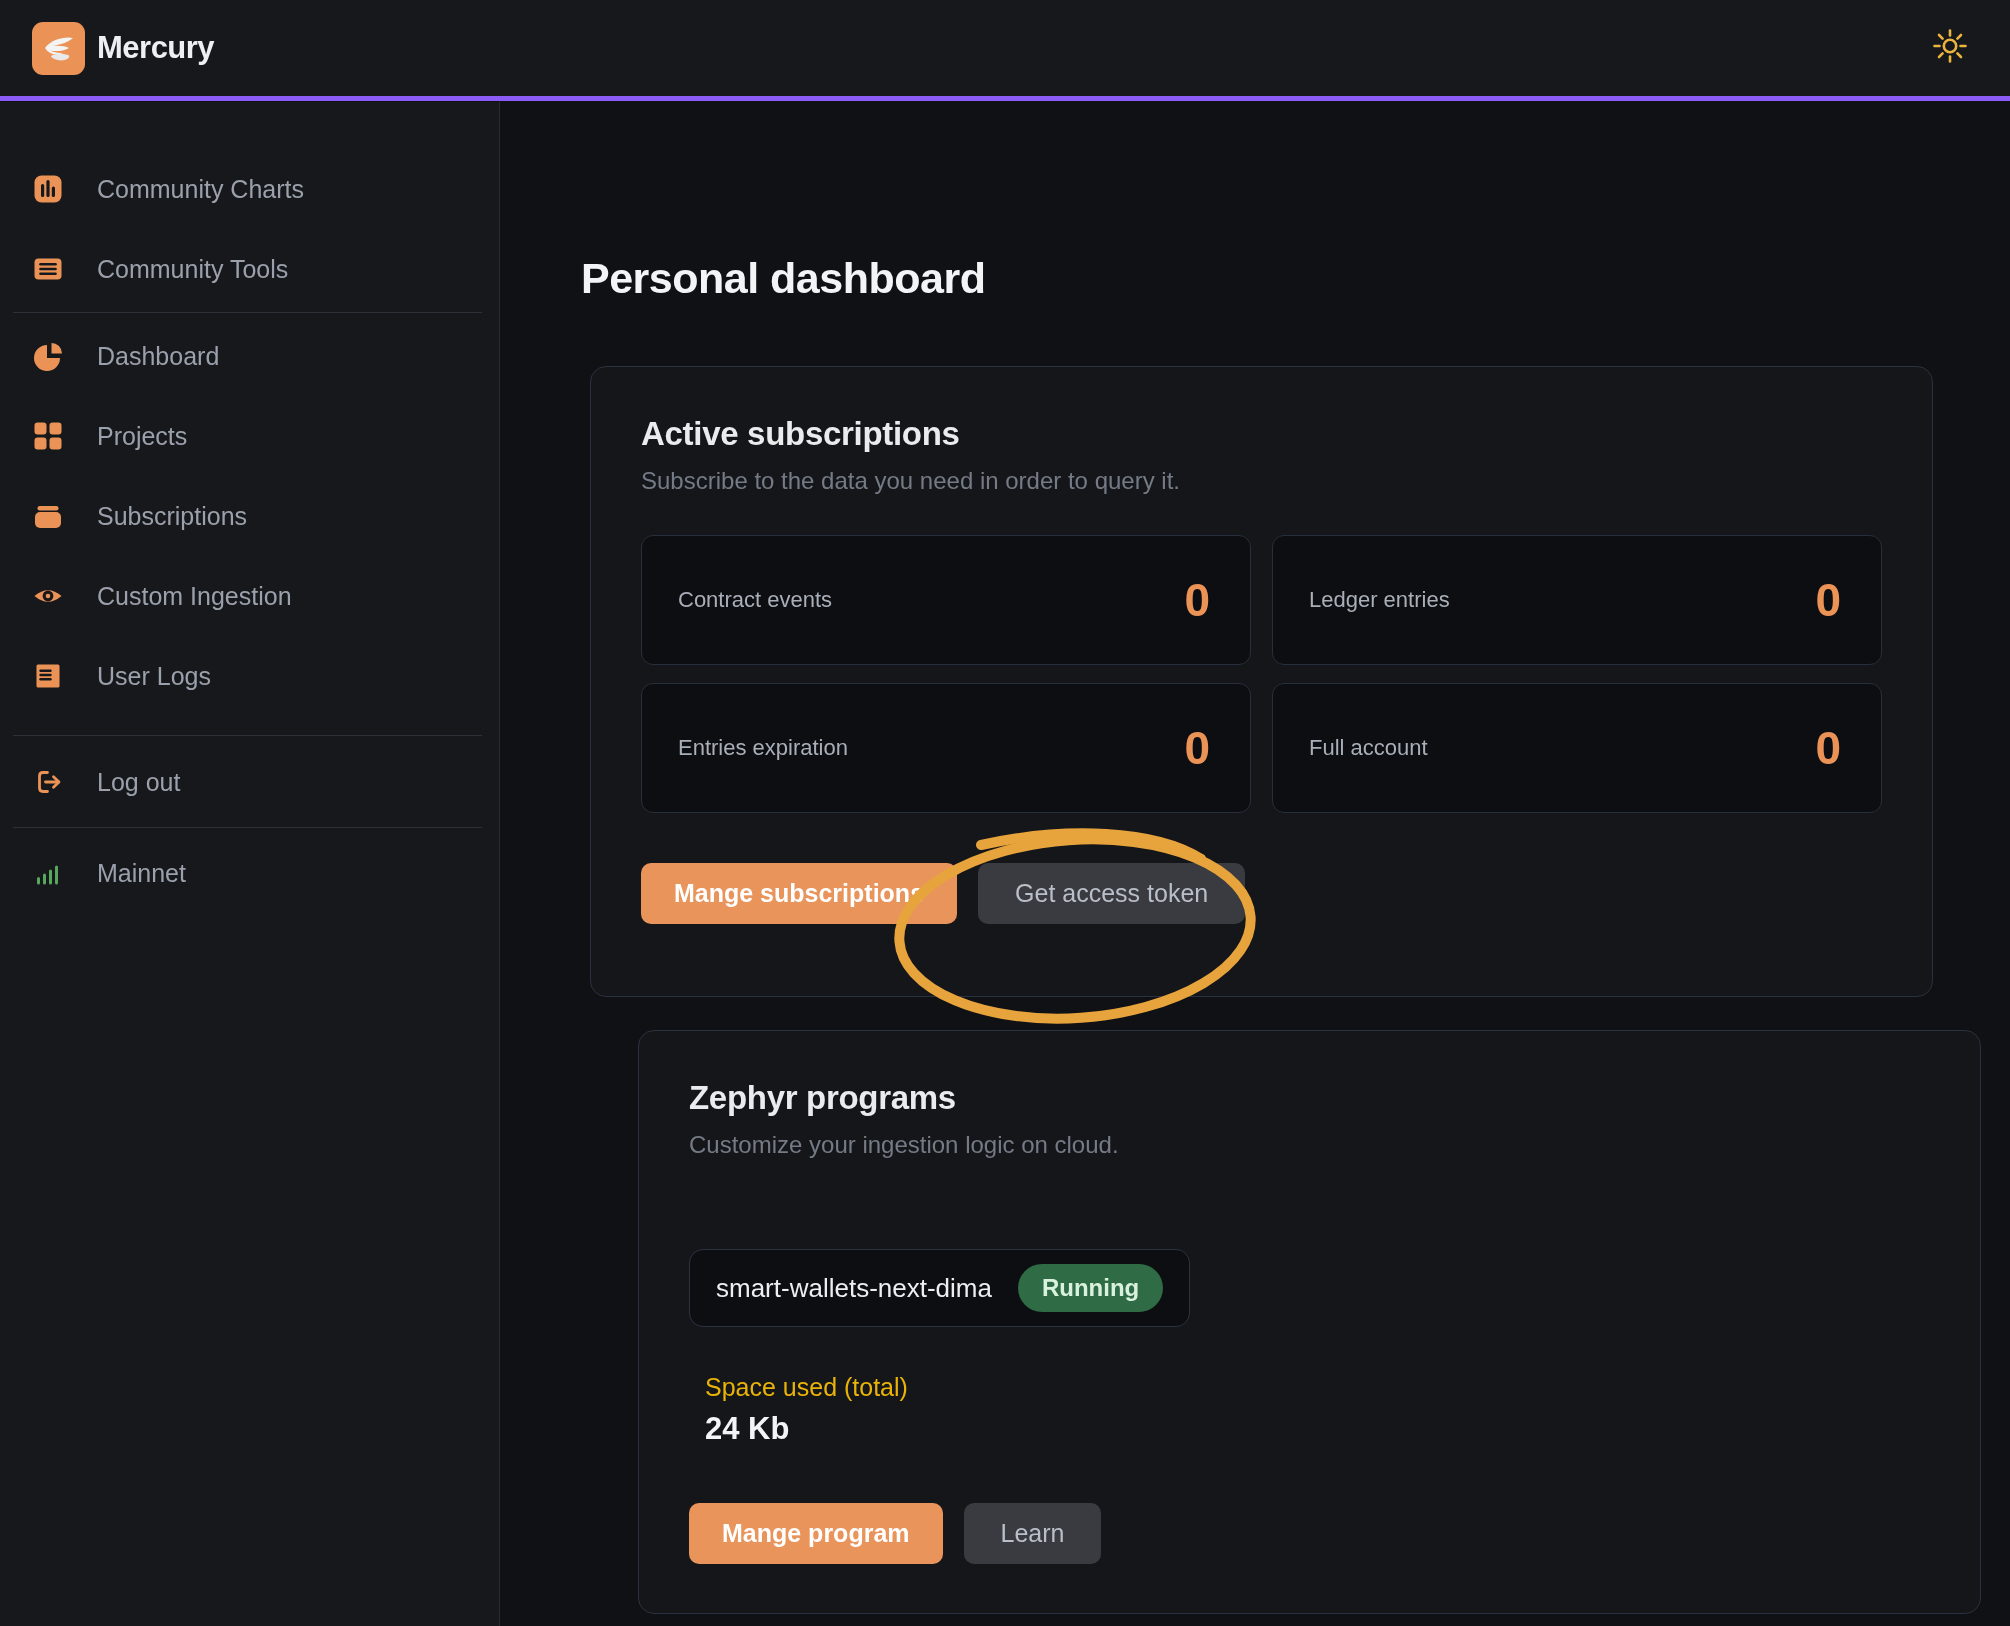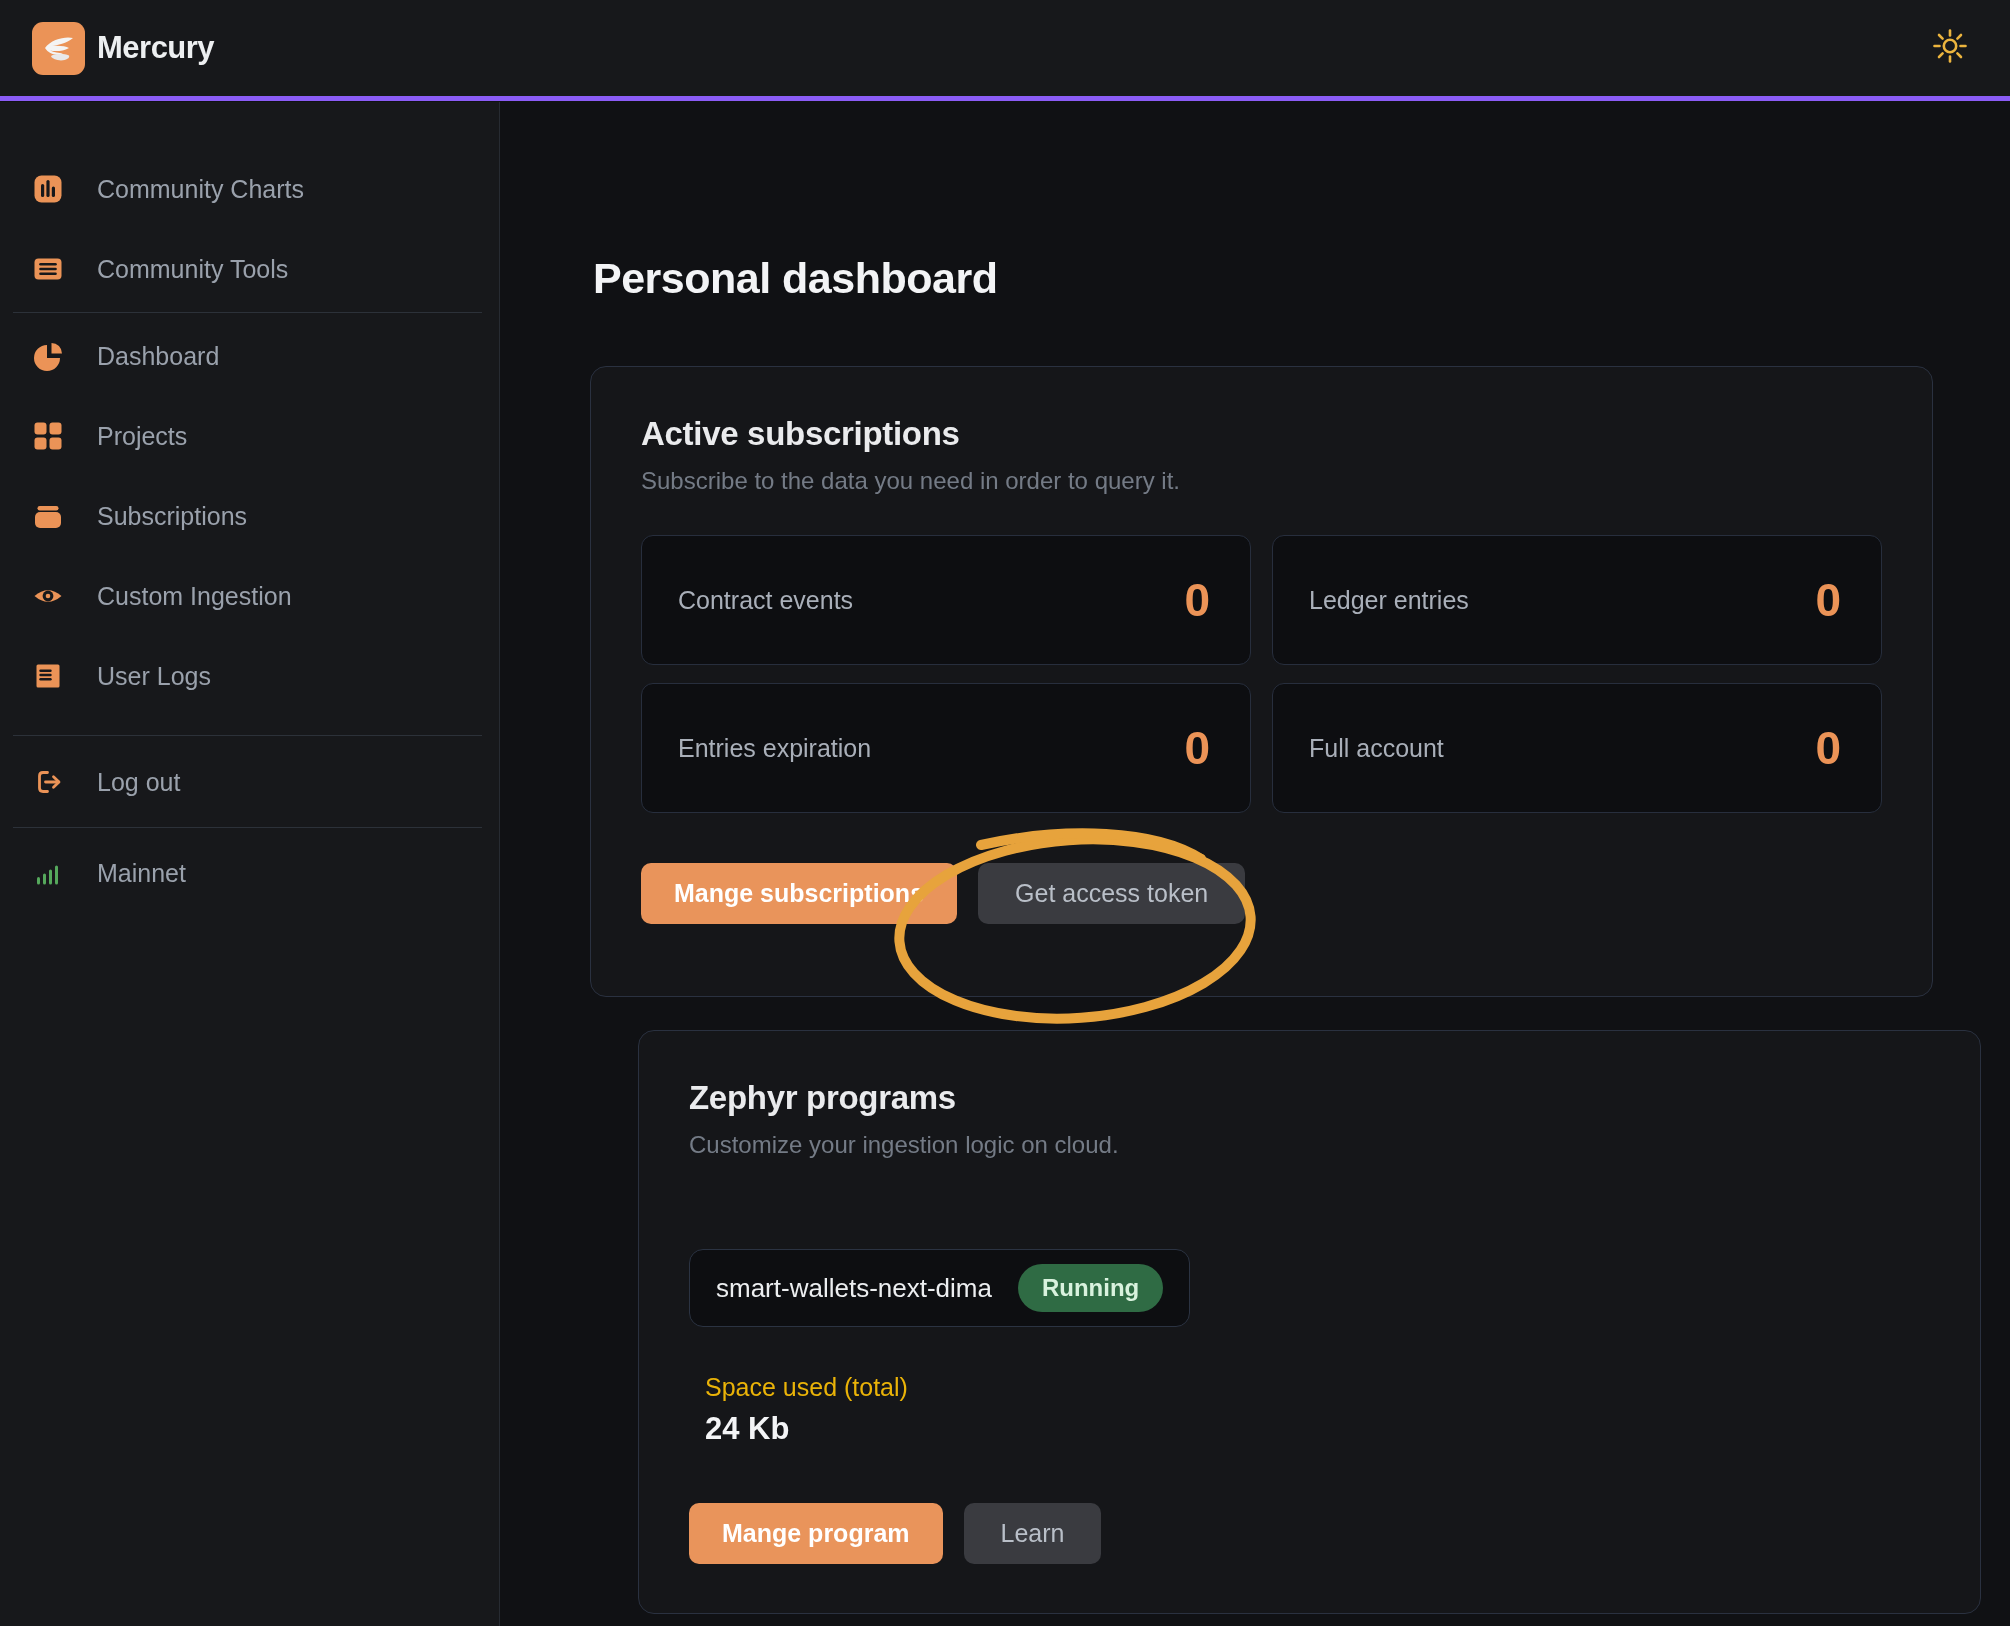--- a/index.html
+++ b/index.html
@@ -63,21 +63,21 @@
   }
   .side-divider.gap-top { margin-top: 19px; margin-bottom: 6px; }
   .side-divider.gap-both { margin-top: 5px; margin-bottom: 5px; }
 
   
   .main {
     position: absolute; left: 501px; top: 102px; right: 0; bottom: 0;
     background: #101114;
   }
   .page-title {
-    position: absolute; left: 92px; top: 152px;
+    position: absolute; left: 80px; top: 152px;
     font-size: 43px; font-weight: 700; color: #f3f4f6;
     letter-spacing: -0.5px;
   }
 
   .card {
     position: absolute; left: 89px; width: 1343px;
     background: #151619;
     border: 1px solid #2a3140;
     border-radius: 16px;
     padding: 48px 50px;
@@ -95,21 +95,21 @@
     column-gap: 21px; row-gap: 18px;
   }
   .stat-box {
     height: 130px;
     background: #0d0e11;
     border: 1px solid #272e3d;
     border-radius: 12px;
     display: flex; align-items: center; justify-content: space-between;
     padding: 0 40px 0 36px;
   }
-  .stat-label { font-size: 25px; color: #a9afb9; }
+  .stat-label { font-size: 22px; color: #a9afb9; }
   .stat-value { font-size: 46px; font-weight: 800; color: #eb9357; }
 
   .btn-row { display: flex; gap: 21px; }
   .card-subs .btn-row { margin-top: 50px; }
   .card-zephyr .btn-row { margin-top: 56px; }
   .btn {
     height: 61px; border: none; border-radius: 10px;
     font-family: "Liberation Sans", sans-serif;
     font-size: 25px; cursor: pointer;
     display: inline-flex; align-items: center; justify-content: center;

